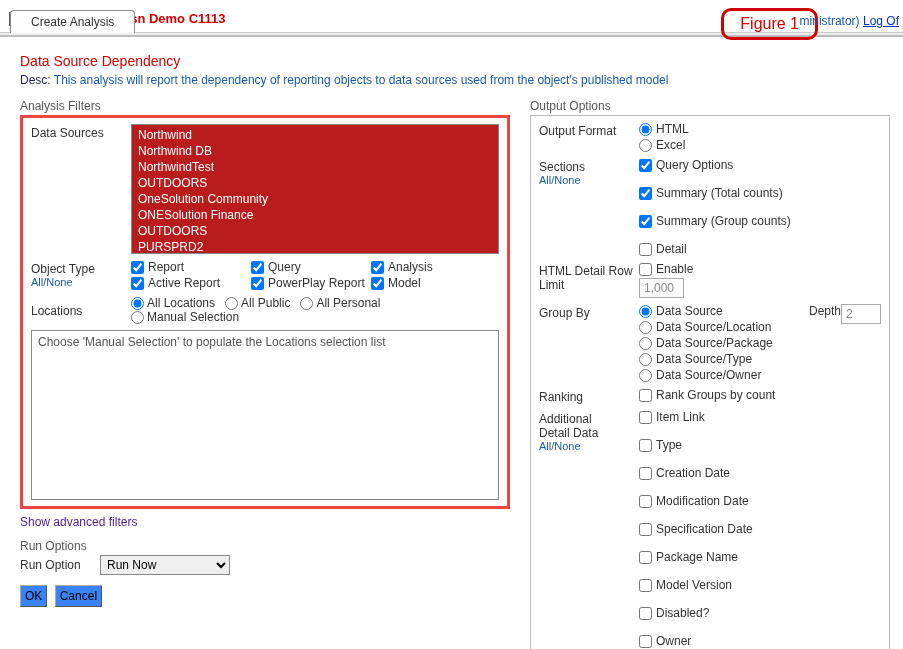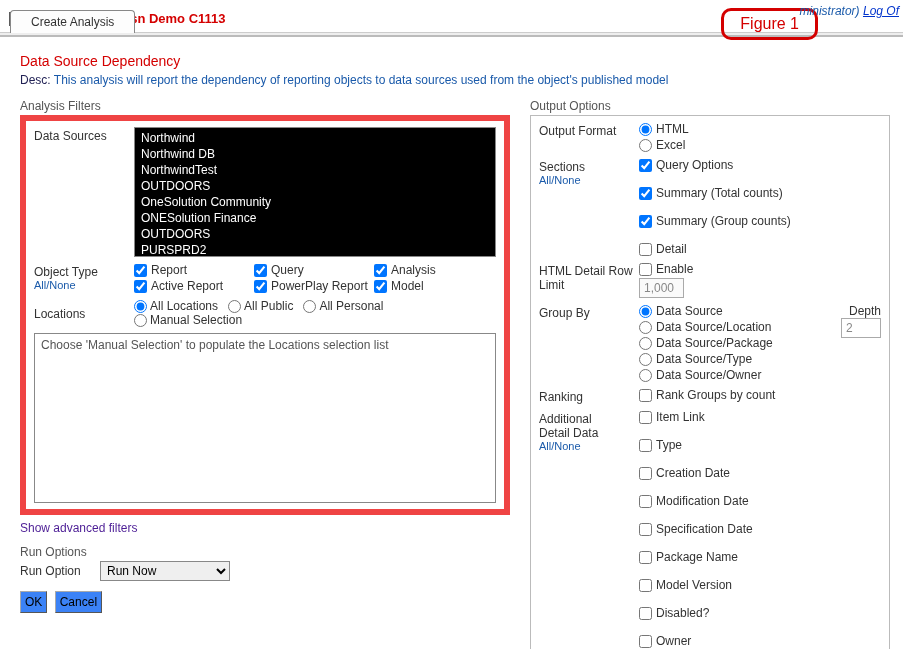--- a/index.html
+++ b/index.html
@@ -3,56 +3,56 @@
 <meta charset="utf-8">
 <style>
   * { box-sizing: border-box; margin: 0; padding: 0; }
   body { font-family: Arial, Helvetica, sans-serif; font-size: 12px; color: #333; background: #fff; width: 903px; }
   .header { display: flex; align-items: center; padding: 4px 8px 0 8px; position: relative; border-bottom: 1px solid #ccc; }
   .logo { display: flex; align-items: baseline; font-weight: bold; font-size: 20px; }
   .logo-net { color: #000; }
   .logo-v { color: #d40000; font-size: 24px; position: relative; top: 2px; }
   .logo-isn { color: #000; }
   .demo-label { color: #d40000; font-size: 13px; font-weight: bold; margin-left: 12px; }
-  .header-right { position: absolute; right: 4px; top: 4px; font-size: 12px; font-style: italic; }
+  .header-right { position: absolute; right: 4px; top: 14px; font-size: 12px; }
   .header-right a { color: #0033cc; text-decoration: underline; }
   .header-right .admin { color: #1a5aaa; }
   .figure-box { position: absolute; right: 85px; top: 8px; border: 3px solid #d40000; border-radius: 10px; padding: 4px 16px; color: #d40000; font-size: 16px; }
   .tab-row { display: flex; margin-top: 12px; }
   .tab { border: 1px solid #888; border-bottom: none; border-radius: 4px 4px 0 0; padding: 4px 20px; background: #fdfdfd; margin-left: 6px; font-size: 12px; cursor: pointer; }
   .tab-strip { border-bottom: 2px solid #bbb; background: #eee; height: 4px; }
   .content { padding: 16px 0 8px 20px; }
   .title-red { color: #d40000; font-size: 14px; margin-bottom: 4px; }
   .desc { font-size: 12px; margin-bottom: 12px; }
   .desc-label { color: #225; }
   .desc-text { color: #1a5aaa; }
   .columns { display: flex; gap: 20px; }
   .col-left { width: 490px; }
   .col-right { width: 360px; }
   .section-title { font-size: 12px; color: #555; margin-bottom: 2px; }
-  .fieldset { border: 6px solid #ef4444; padding: 6px 8px; }
+  .fieldset { border: 3px solid #ef4444; padding: 6px 8px; }
   .row { display: flex; align-items: flex-start; margin-bottom: 6px; }
   .row-label { width: 100px; font-size: 12px; color: #333; flex-shrink: 0; padding-top: 2px;}
   .row-label .allnone { color: #1a5aaa; font-size: 11px; display: block; cursor: pointer; }
-  .listbox { flex: 1; height: 130px; background: #000000; color: #fff; border: 1px solid #888; overflow-y: scroll; padding: 2px 4px; }
+  .listbox { flex: 1; height: 130px; background: #b91c1c; color: #fff; border: 1px solid #888; overflow-y: scroll; padding: 2px 4px; }
   .listbox div { padding: 1px 2px; }
   .ot-row { display: flex; flex-wrap: wrap; gap: 2px 0; flex: 1; }
   .cb-item { display: flex; align-items: center; width: 120px; }
   .cb-item input { margin-right: 4px; }
   .radio-item { display: flex; align-items: center; margin-right: 10px; }
   .radio-item input { margin-right: 3px; }
   .loc-box { border: 1px solid #888; height: 170px; padding: 4px 6px; color: #555; margin-top: 2px; overflow-y: scroll; }
   .link { color: #4c1d95; cursor: pointer; margin-top: 6px; display: block; }
   .run-opts { margin-top: 10px; }
   .btn { border: 1px outset #aaa; background: #3b82f6; padding: 3px 4px; margin-right: 4px; cursor: pointer; font-size: 12px; }
   select { font-size: 12px; border: 1px solid #888; padding: 1px 2px; }
   input[type=text] { border: 1px solid #aaa; padding: 2px 4px; width: 45px; font-size: 12px; color: #888;}
   input[type=checkbox], input[type=radio] { width: 13px; height: 13px; cursor: pointer; }
   .stacked { display: flex; flex-direction: column; gap: 2px; flex: 1; }
-  .depth-group { display: flex; flex-direction: column; align-items: flex-end; margin-left: 12px; }
+  .depth-group { display: flex; flex-direction: row; align-items: flex-start; margin-left: 12px; }
   .depth-group input { width: 40px; }
   .stacked-checks { display: flex; flex-direction: column; gap: 14px; flex: 1; }
   .stacked-checks label, .stacked label { display: flex; align-items: center; gap: 4px; }
   .gb-row { display: flex; align-items: flex-start; }
   .output-fs { border: 1px solid #bbb; padding: 6px 8px; }
   .sel-wide { width: 130px; }
   .sel-run { width: 130px; }
   .buttons-row { margin-top: 10px; }
 </style>
 </head>

